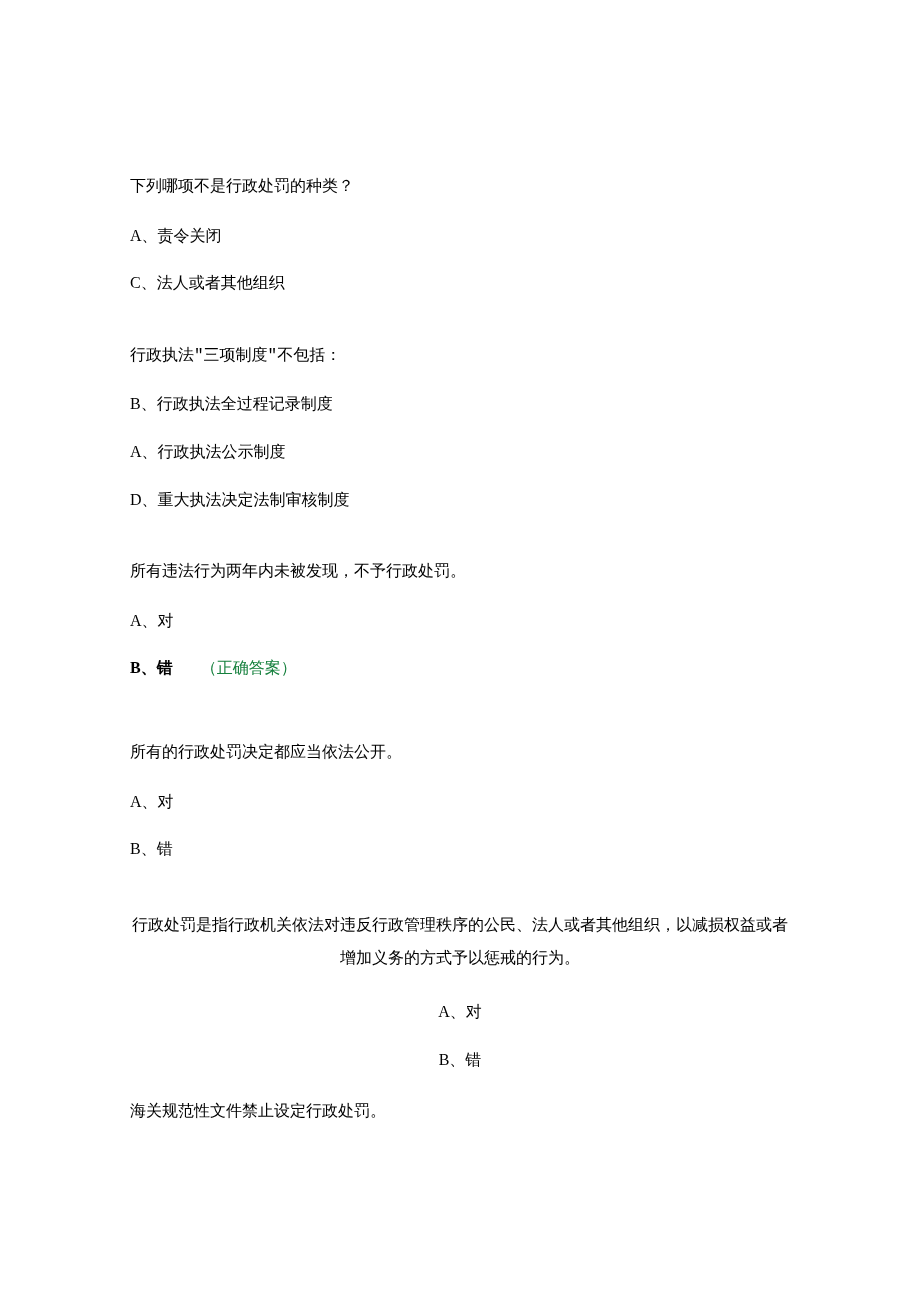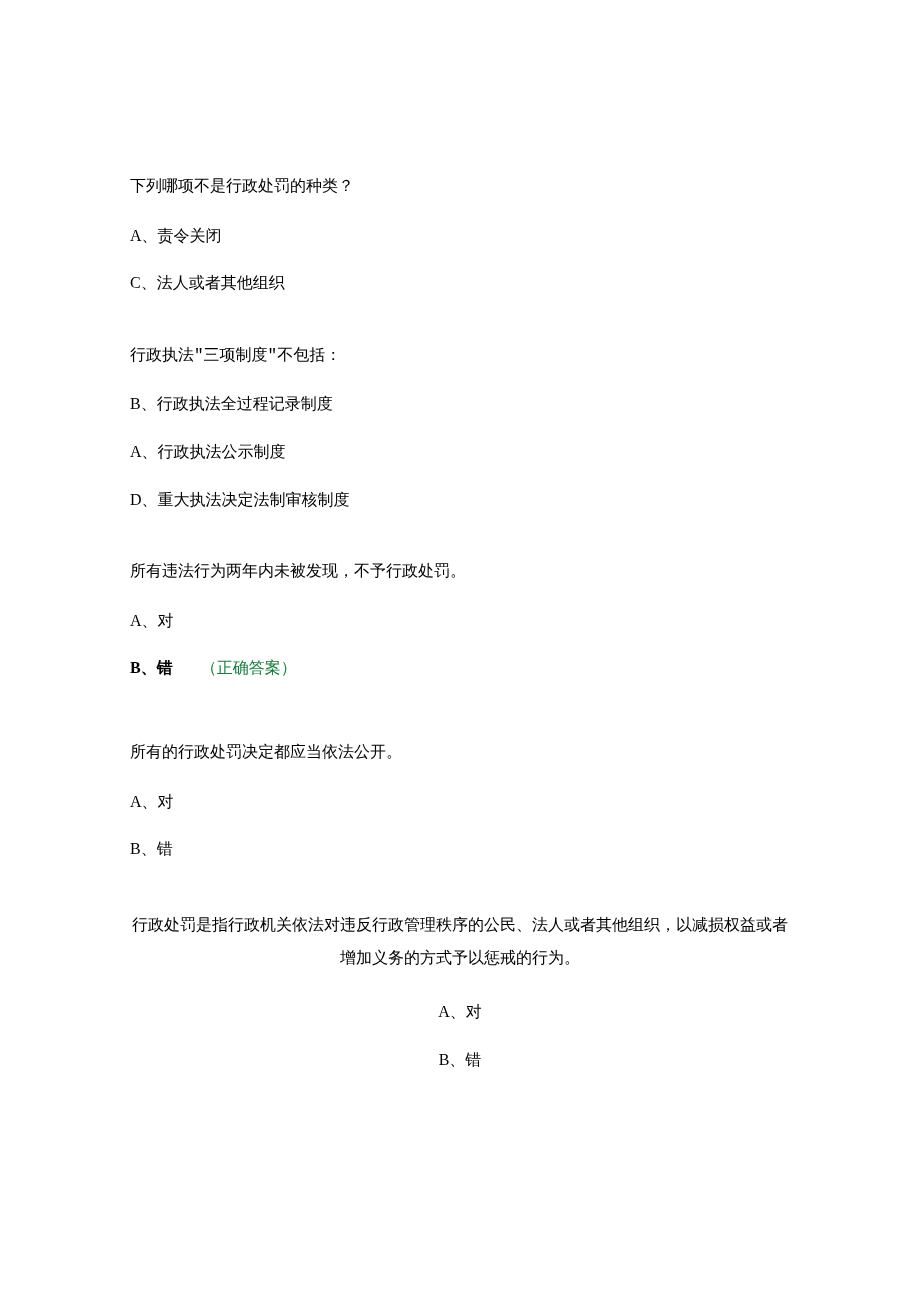--- a/index.html
+++ b/index.html
@@ -67,14 +67,17 @@
     <div class="opt"><span class="opt-label">A、</span><span>对</span></div>
     <div class="opt"><span class="opt-label">B、</span><span>错</span></div>
   </div>
 
   <div class="question" style="margin-top:48px;text-align:center;">
     <div class="q-text" style="line-height:2.1;">行政处罚是指行政机关依法对违反行政管理秩序的公民、法人或者其他组织，以减损权益或者增加义务的方式予以惩戒的行为。</div>
     <div class="opt"><span class="opt-label">A、</span><span>对</span></div>
     <div class="opt"><span class="opt-label">B、</span><span>错</span></div>
   </div>
 
+  <div class="question" style="margin-top:20px;">
+    <div class="q-text">海关规范性文件禁止设定行政处罚。</div>
+  </div>
 
 </div>
 
 </body></html>

